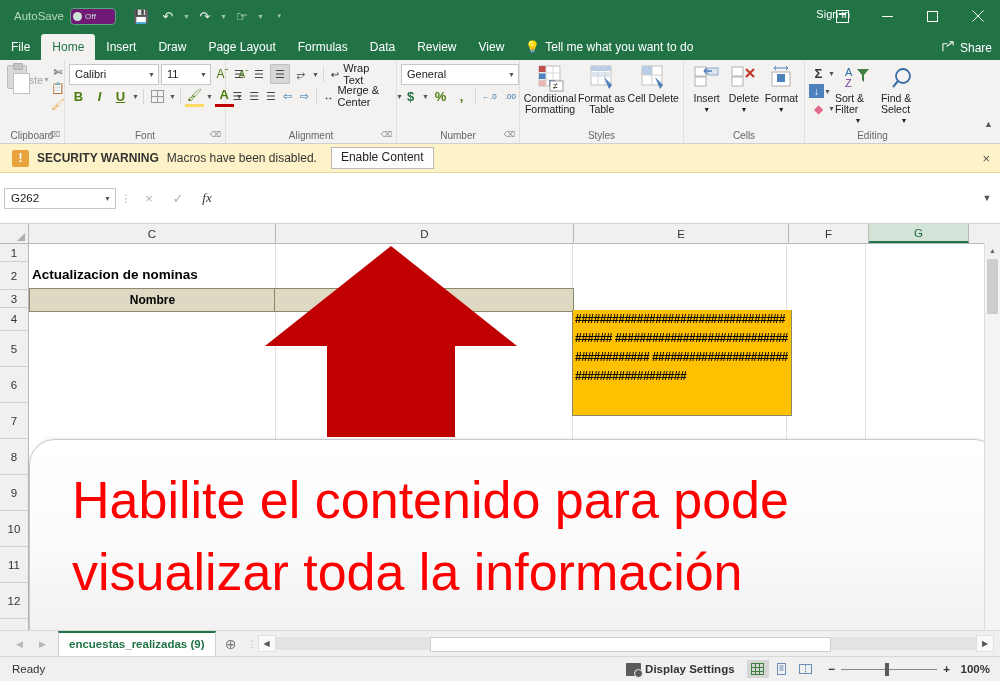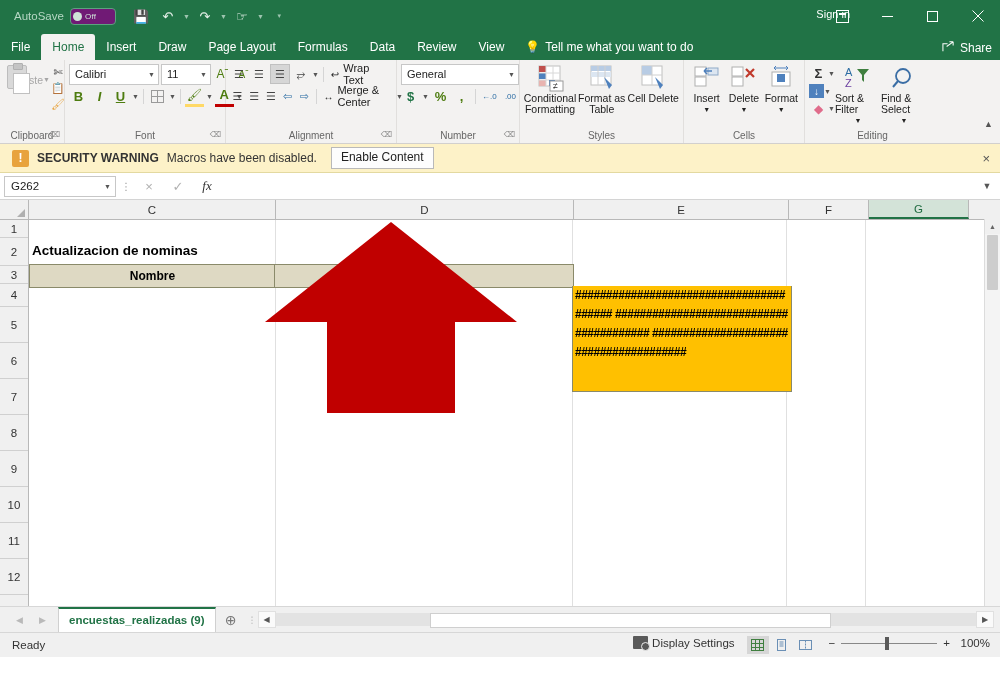--- a/index.html
+++ b/index.html
@@ -117,21 +117,21 @@
     display:flex;align-items:center;justify-content:center;font-size:12px;font-weight:bold;
   }
   .secbar b{font-weight:bold;}
   .enable-btn{
     border:1px solid #b9b9b9;background:#fdfdfd;height:20px;line-height:19px;
     padding:0 9px;font-size:12px;color:#222;margin-left:6px;
   }
   .secclose{position:absolute;right:10px;font-size:13px;color:#555;}
 
   
-  .fbar{height:26px;background:#fff;display:flex;align-items:center;border-bottom:1px solid #d4d4d4;padding:0 4px;gap:3px;}
+  .fbar{height:26px;background:#fff;display:flex;align-items:center;border-bottom:1px solid #d4d4d4;padding:12px 4px;gap:3px;}
   .namebox{
     width:100px;height:19px;border:1px solid #c7c7c7;background:#fff;display:flex;
     align-items:center;justify-content:space-between;padding:0 4px 0 6px;font-size:11.5px;color:#222;
   }
   .fdots{width:14px;text-align:center;color:#999;font-size:10px;}
   .fbtn{width:26px;height:20px;display:flex;align-items:center;justify-content:center;font-size:13px;color:#b0b0b0;}
   .fbtn.fx{color:#333;font-style:italic;font-family:"Liberation Serif",serif;font-size:13px;}
   .finput{flex:1;height:20px;border:none;font-size:12px;color:#222;padding-left:5px;background:#fff;}
   .fexpand{width:18px;text-align:center;color:#555;font-size:9px;}
 
@@ -203,21 +203,21 @@
   .hsb .hbtn{width:16px;height:15px;display:flex;align-items:center;justify-content:center;font-size:8px;color:#555;background:#fafafa;border:1px solid #e0e0e0;}
   .hsb .htrack{flex:1;height:13px;background:#e3e3e3;position:relative;}
   .hsb .hthumb{position:absolute;left:22%;width:57%;top:0;height:13px;background:#fff;border:1px solid #cfcfcf;}
 
   
   .statusbar{
     height:24px;background:#f0f0f0;border-top:1px solid #d7d7d7;display:flex;align-items:center;
     font-size:11.5px;color:#333;
   }
   .ready{padding-left:12px;}
-  .st-right{margin-left:auto;display:flex;align-items:flex-start;gap:12px;padding-right:10px;}
+  .st-right{margin-left:auto;display:flex;align-items:center;gap:12px;padding-right:10px;font-weight:bold;}
   .dsp{display:flex;align-items:center;gap:4px;}
   .dsp-ico{width:15px;height:13px;background:#5a5a5a;border-radius:1px;position:relative;}
   .dsp-ico:after{content:"";position:absolute;right:-2px;bottom:-2px;width:7px;height:7px;background:#5a5a5a;border:1px solid #f0f0f0;border-radius:50%;}
   .viewbtns{display:flex;gap:2px;}
   .vbtn{width:22px;height:18px;display:flex;align-items:center;justify-content:center;font-size:11px;color:#444;}
   .vbtn.sel{background:#d6d6d6;}
   .zoomrow{display:flex;align-items:center;gap:6px;}
   .zslider{width:96px;height:14px;position:relative;display:flex;align-items:center;}
   .zslider .ztrack{width:100%;height:1px;background:#888;}
   .zslider .zthumb{position:absolute;left:46%;width:4px;height:13px;background:#5a5a5a;}
@@ -615,20 +615,26 @@
         <div class="hdrcell" style="position:absolute;left:245px;top:44px;width:298px;height:22px;"></div>
 
         <div class="nomina-cells" style="position:absolute;left:543px;top:66px;width:214px;height:105px;">######################################## ######################################## ########################################</div>
 
         <div class="arrow" style="left:234px;top:0px;">
           <svg width="256" height="193" viewBox="0 0 256 193" preserveAspectRatio="none">
             <path d="M128 2 L254 102 L192 102 L192 193 L64 193 L64 102 L2 102 Z" fill="#c00000"></path>
           </svg>
         </div>
 
+        <div class="overlay" style="left:0px;top:195px;right:0;bottom:0;">
+          <div class="inner">
+            <div class="ovl-line">Habilite el contenido para pode</div>
+            <div class="ovl-line">visualizar toda la información</div>
+          </div>
+        </div>
       </div>
     </div>
 
     <div class="vsb">
       <div class="sbtn">▲</div>
       <div class="thumb"></div>
     </div>
   </div>
 
   <div class="tabrow">

